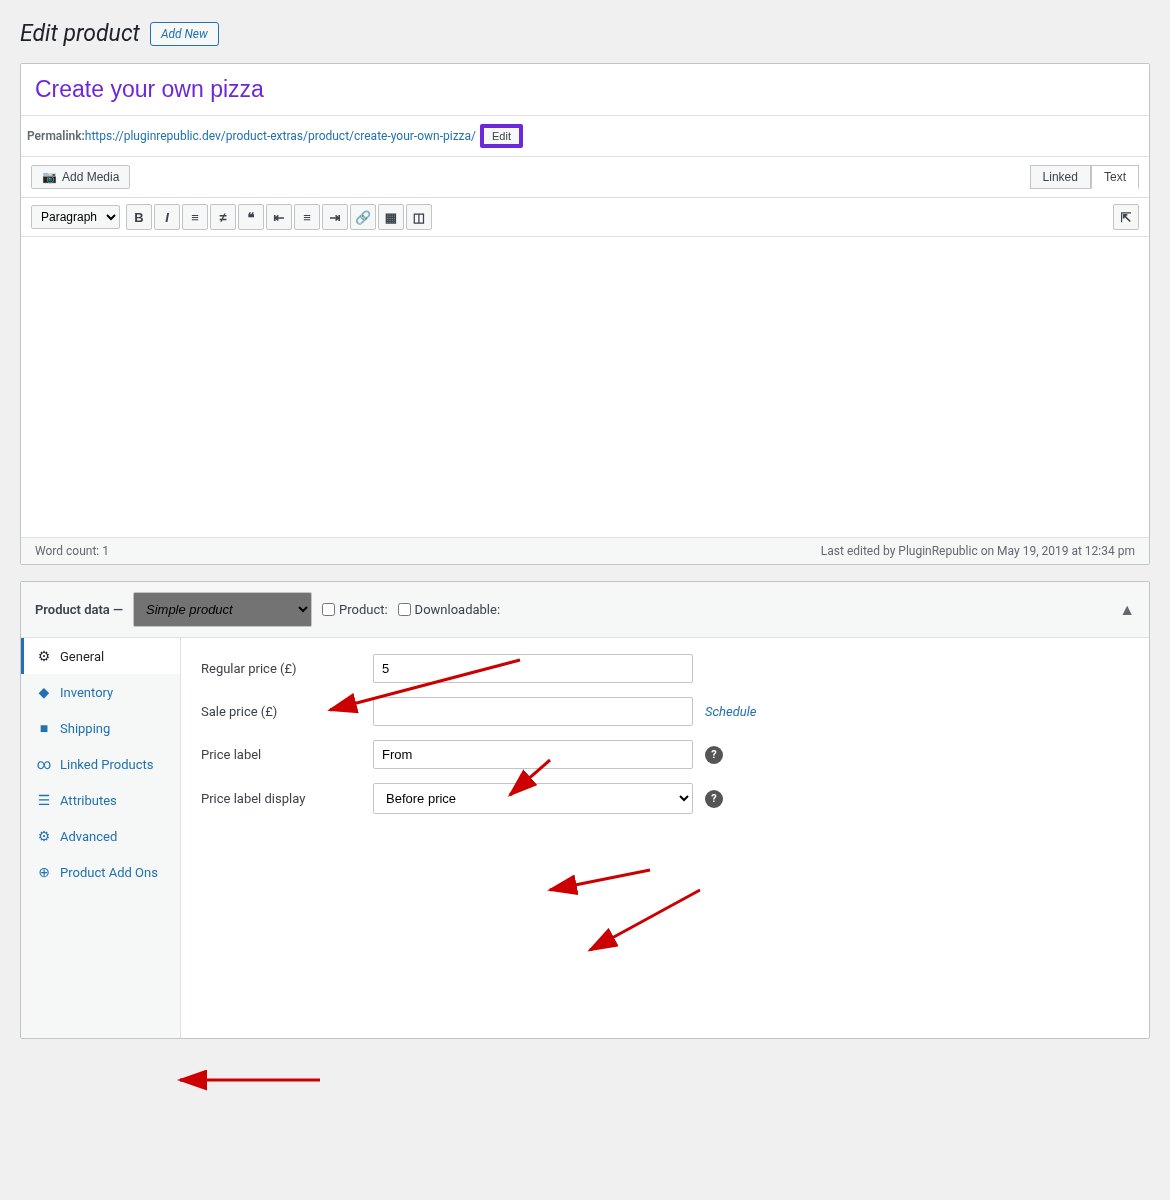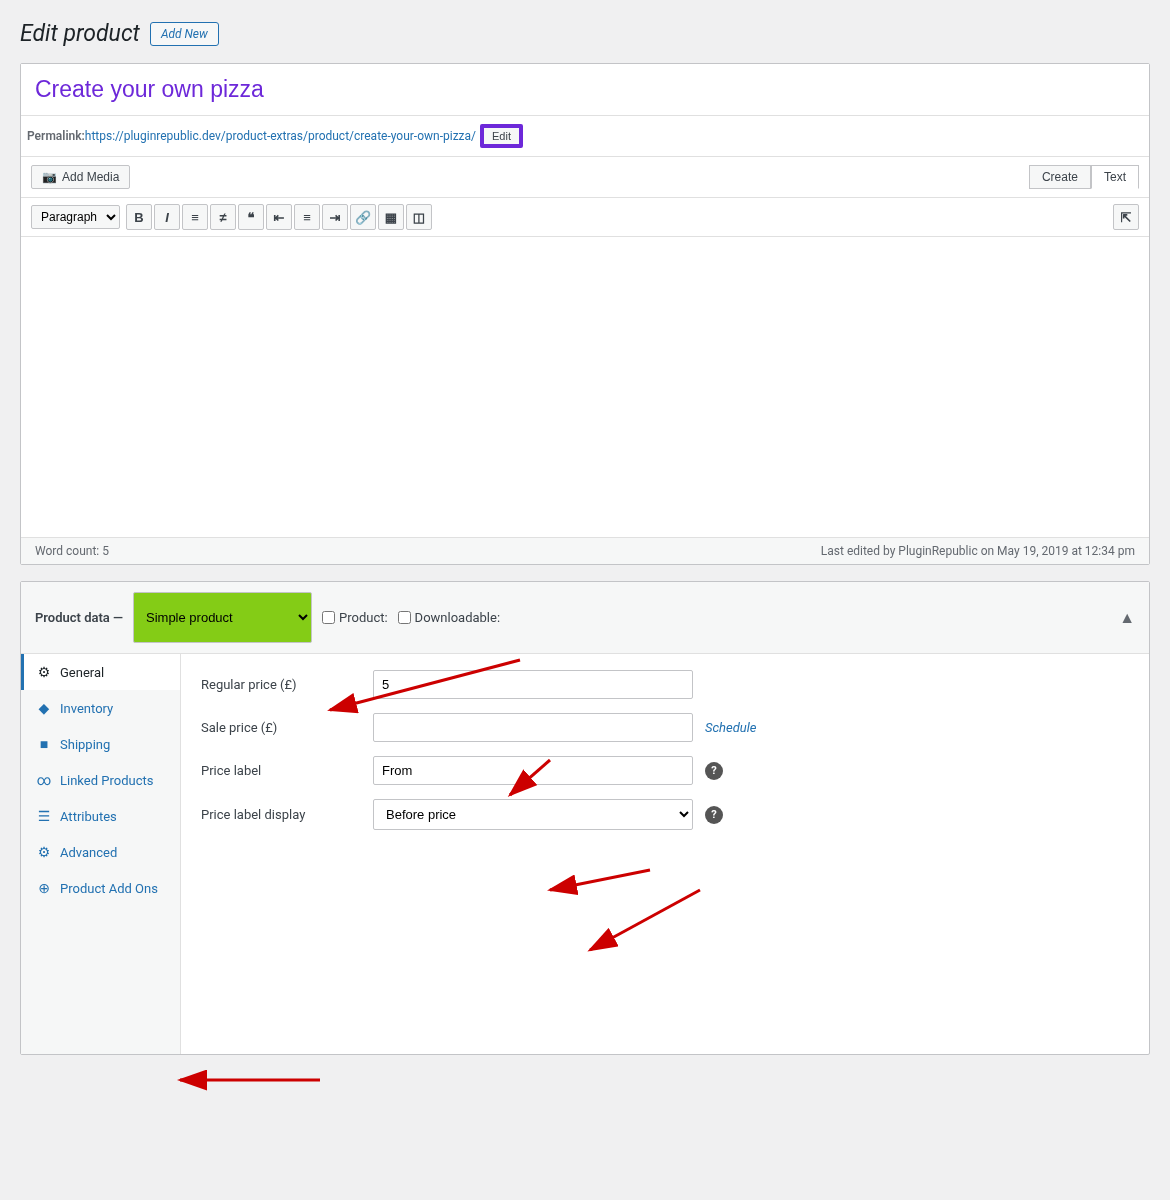--- a/index.html
+++ b/index.html
@@ -181,26 +181,27 @@
       gap: 10px;
       padding: 10px 14px;
       border-bottom: 1px solid #e0e0e0;
       background: #f6f7f7;
     }
     .product-data-title {
       font-weight: 600;
       font-size: 13px;
     }
     .product-type-select {
-      padding: 16px 8px;
-      font-size: 13px;
-      border: 1px solid #c3c4c7;
-      border-radius: 2px;
-      background: #84cc16;
-      cursor: pointer;
+      padding: 8px 8px;
+      font-size: 13px;
+      border: 1px solid #c3c4c7;
+      border-radius: 2px;
+      background: #737373;
+      cursor: pointer;
+      font-style: italic;
     }
     .virtual-label, .downloadable-label {
       display: flex;
       align-items: center;
       gap: 4px;
       font-size: 13px;
     }
     .toggle-arrow {
       margin-left: auto;
       cursor: pointer;
@@ -333,21 +334,21 @@
         <button class="permalink-edit-btn">Edit</button>
       </div>
 
       
       <div class="toolbar-row">
         <button class="add-media-btn">
           <span>📷</span>
           <span>Add Media</span>
         </button>
         <div class="visual-text-tabs">
-          <button class="vt-tab">Create</button>
+          <button class="vt-tab">Linked</button>
           <button class="vt-tab active">Text</button>
         </div>
       </div>
 
       
       <div class="format-toolbar">
         <select class="format-select">
           <option>Paragraph</option>
         </select>
         <button class="format-btn">
@@ -367,21 +368,21 @@
         <button class="format-btn">◫</button>
         <button class="format-btn" style="margin-left:auto;">⇱</button>
       </div>
 
       
       <div class="editor-content">
       </div>
 
       
       <div class="word-count-bar">
-        <span>Word count: 5</span>
+        <span>Word count: 1</span>
         <span>Last edited by PluginRepublic on May 19, 2019 at 12:34 pm</span>
       </div>
     </div>
 
     <div class="product-data-section">
 
       <div class="product-data-header">
         <span class="product-data-title">Product data —</span>
         <select class="product-type-select">
           <option>Simple product</option>

